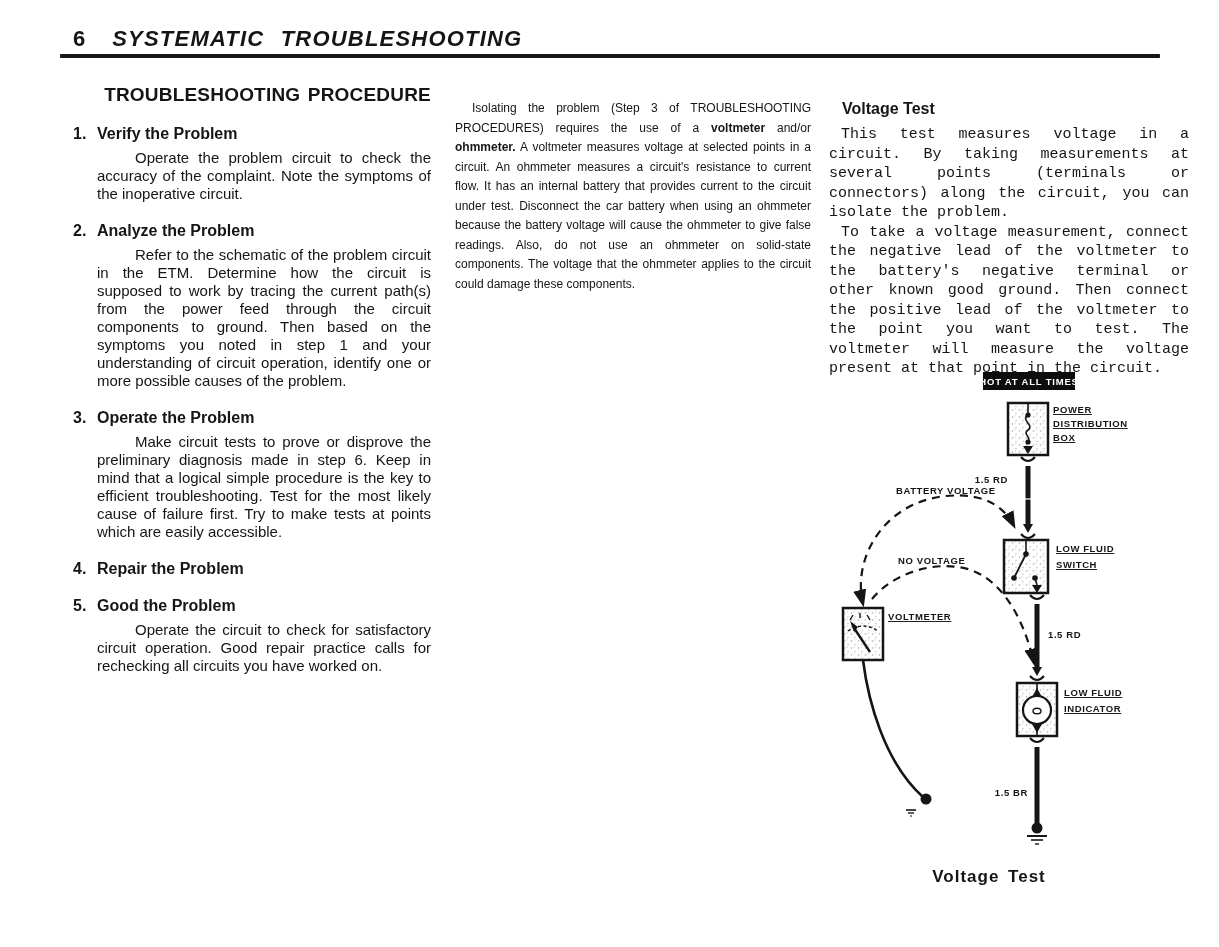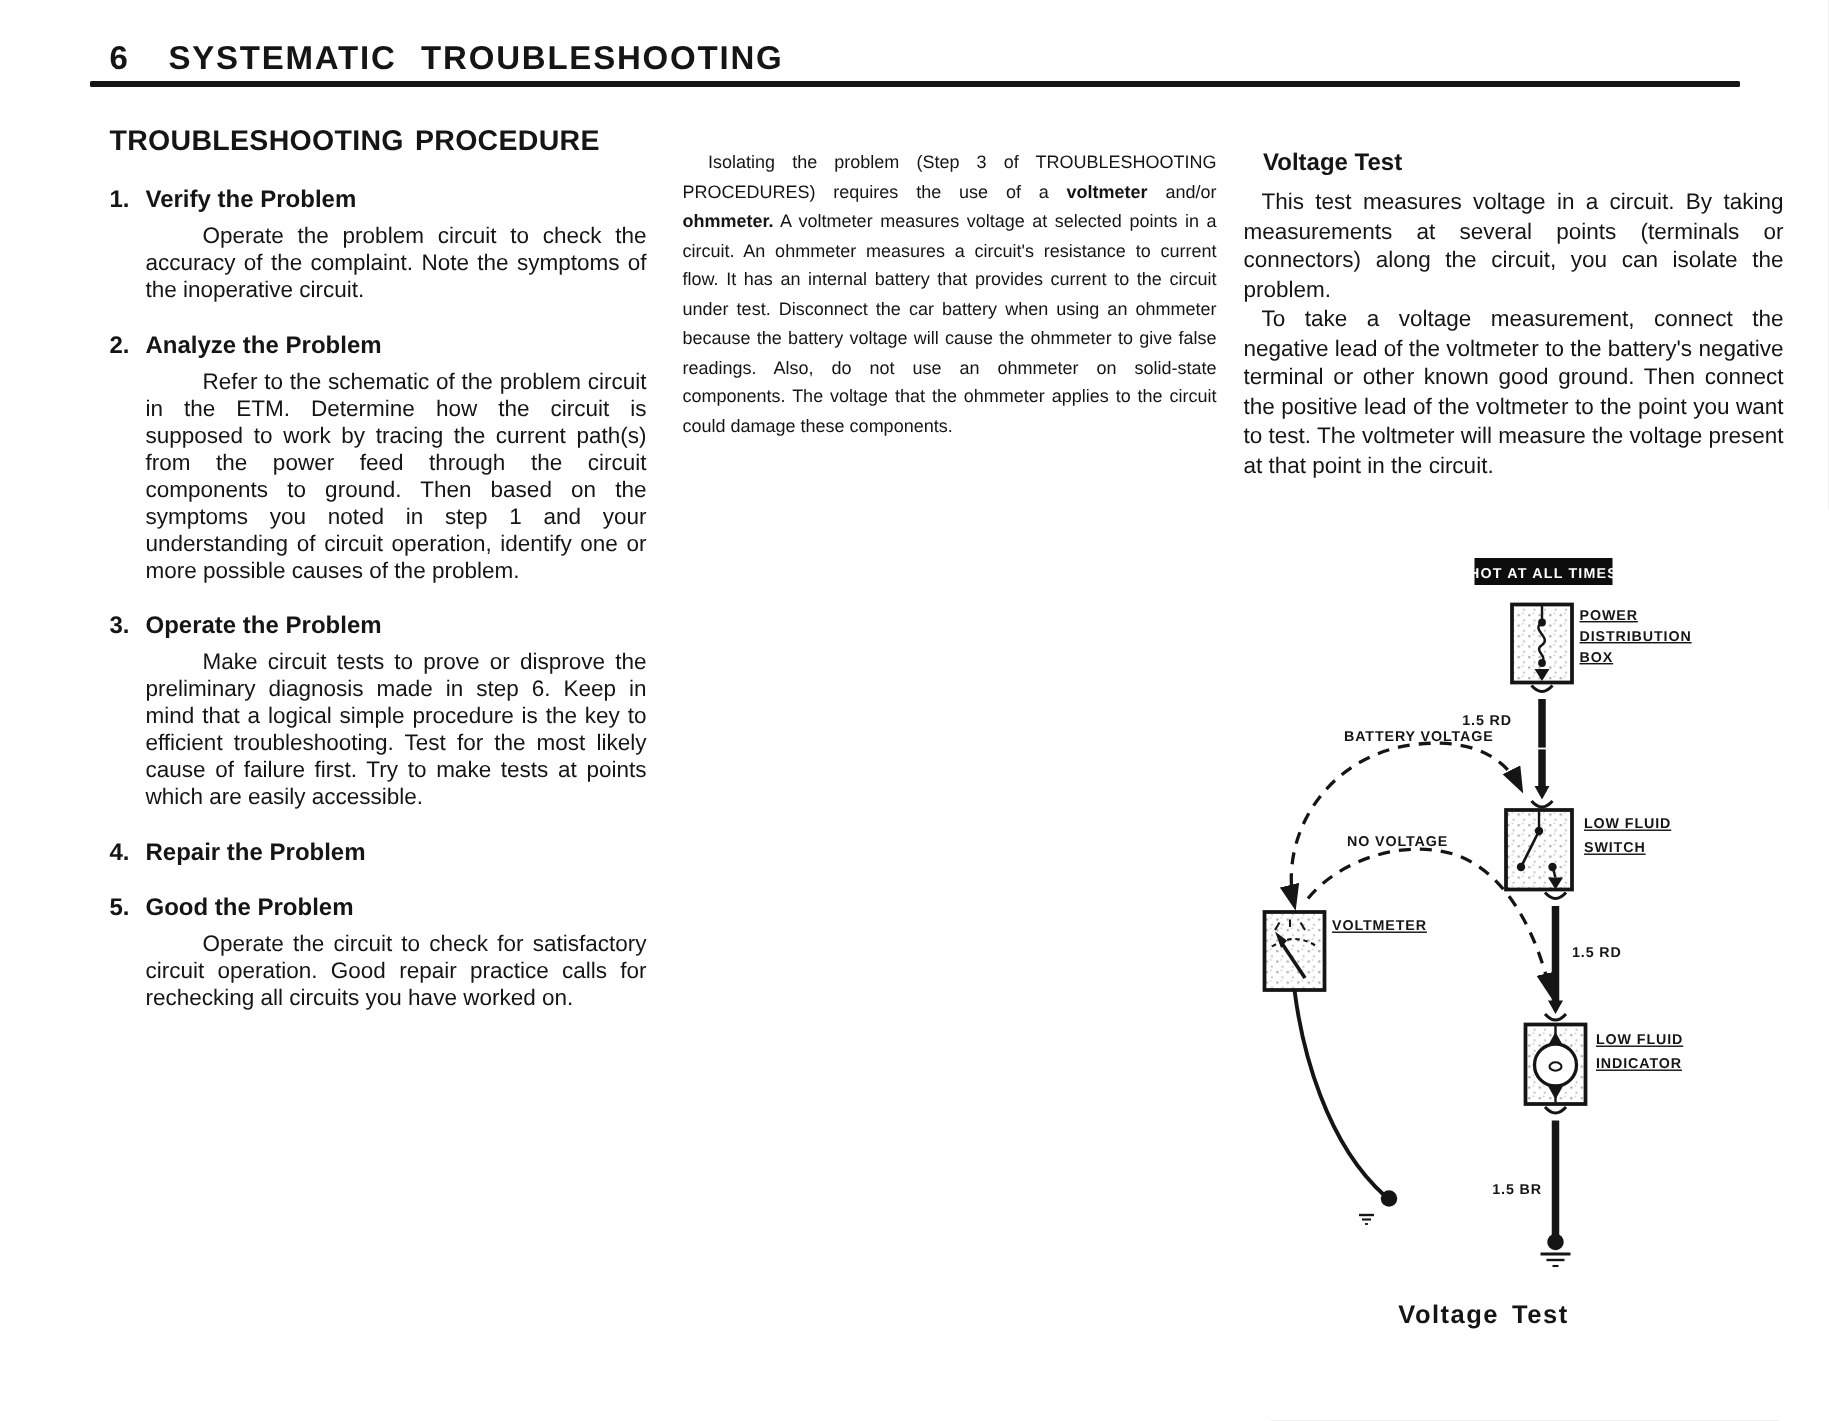--- a/index.html
+++ b/index.html
@@ -7,47 +7,47 @@
   html,body { background:#e8e8e8; }
   .page {
     position:relative; width:1219px; height:947px;
     background:var(--paper); color:var(--ink);
     font-family:"Liberation Sans", sans-serif;
     overflow:hidden;
   }
   
   .hdr { position:absolute; left:73px; top:26px; display:flex; align-items:baseline; gap:27px; }
   .hdr .pagenum { font-size:22px; font-weight:bold; }
-  .hdr .title { font-size:22px; font-weight:bold; letter-spacing:1.2px; word-spacing:9px; }
+  .hdr .title { font-size:22px; font-weight:bold; letter-spacing:1.2px; word-spacing:9px;font-style:italic; }
   .hdr-rule { position:absolute; left:60px; top:54px; width:1100px; height:4px; background:var(--ink); border-radius:1px; }
   
   .col { position:absolute; top:84px; }
   .col-procedure { left:73px;  width:358px; }
   .col-tools     { left:455px; width:356px; }
   .col-tests     { left:829px; width:360px; }
-  .col-heading { font-size:19px; font-weight:bold; letter-spacing:0.2px; word-spacing:2px; }
+  .col-heading { font-size:19px; font-weight:bold; letter-spacing:0.2px; word-spacing:2px;text-align:right; }
   
   .step { margin-top:19px; }
   .step-title { display:flex; font-size:16px; font-weight:bold; }
   .step-num { width:24px; flex:0 0 24px; }
   .step-body {
     margin:6px 0 0 24px; font-size:15px; line-height:18px;
     text-align:justify; text-indent:38px;
   }
   
   .tools-para {
     margin-top:15px; font-size:12px; line-height:19.5px;
     text-align:justify; text-indent:17px;
   }
   .tools-para b { font-weight:bold; }
   
   .sub-heading { margin:16px 0 0 13px; font-size:16px; font-weight:bold; }
   .tests-para {
     margin-top:7px; font-size:15px; line-height:19.5px;
-    text-align:justify; text-indent:12px;
+    text-align:justify; text-indent:12px;font-family:Liberation Mono, monospace;
   }
   .tests-para + .tests-para { margin-top:0; }
   
   .diagram { position:absolute; left:822px; top:366px; width:392px; height:530px; }
   .diagram svg { display:block; }
   svg text {
     fill:var(--ink);
     font-family:"Liberation Sans", sans-serif;
     font-weight:bold; font-size:9.5px; letter-spacing:0.6px;
   }

